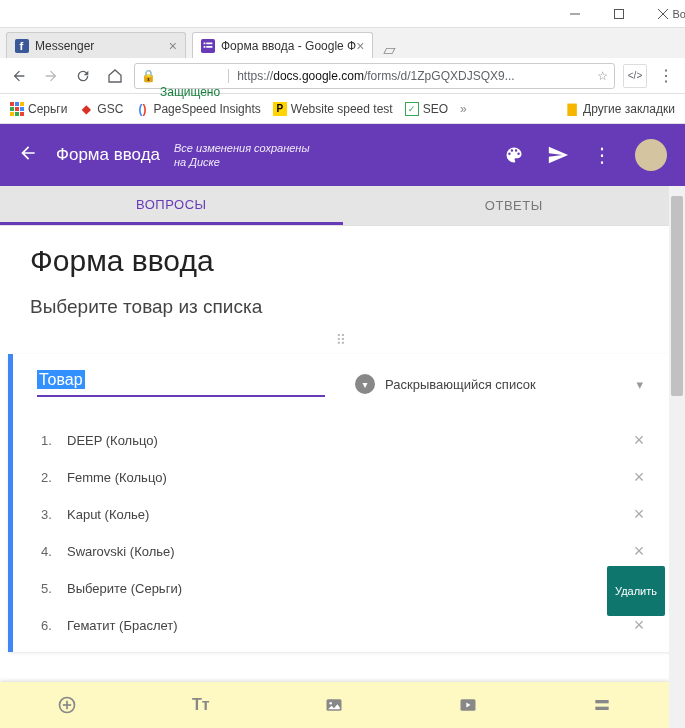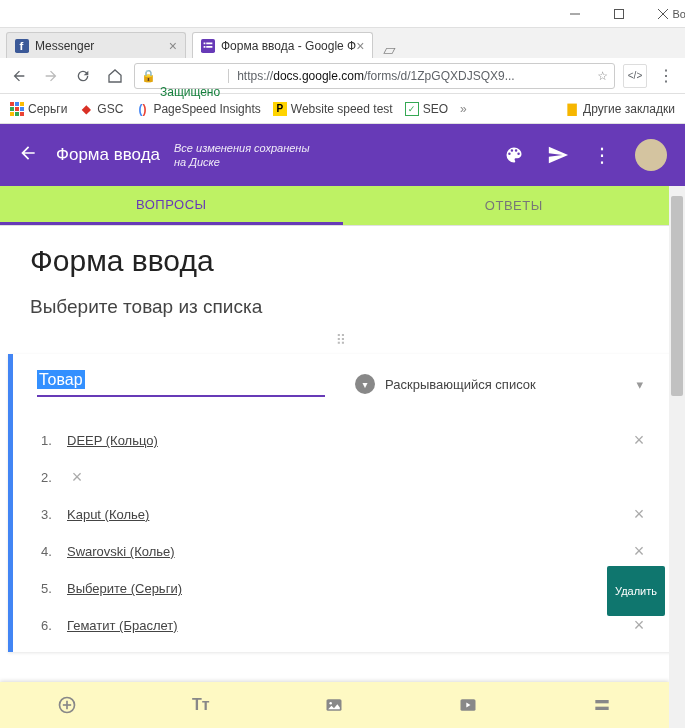--- a/index.html
+++ b/index.html
@@ -39,21 +39,21 @@
 
 .purple-hdr { height: 62px; background: #673ab7; display: flex; align-items: center; padding: 0 18px; color: #fff; gap: 14px; }
 .back-arr { width: 24px; }
 .form-title-hdr { font-size: 17px; font-weight: 500; }
 .save-status { font-size: 11px; font-style: italic; opacity: 0.9; line-height: 1.3; }
 .hdr-right { margin-left: auto; display: flex; align-items: center; gap: 22px; }
 .hdr-icon { width: 22px; height: 22px; display: flex; align-items: center; justify-content: center; }
 .avatar { width: 32px; height: 32px; border-radius: 50%; background: #d4c4a0; }
 
 
-.qa-tabs { height: 40px; background: #bef264; display: flex; border-bottom: 1px solid #e0e0e0; }
+.qa-tabs { height: 40px; background: #e5e5e5; display: flex; border-bottom: 1px solid #e0e0e0; }
 .qa-tab { flex: 1; display: flex; align-items: center; justify-content: center; font-size: 13px; color: #777; letter-spacing: 0.5px; }
 .qa-tab.active { color: #673ab7; border-bottom: 3px solid #673ab7; }
 
 
 .content { background: #fff; padding: 18px 30px 8px 30px; }
 .big-title { font-size: 30px; color: #222; margin-bottom: 18px; font-weight: 400; }
 .subtitle { font-size: 19px; color: #444; }
 
 
 .card-wrap { padding: 0 8px; position: relative; }
@@ -61,21 +61,21 @@
 .card { background: #fff; padding: 12px 24px 8px 24px; border-left: 5px solid #4285f4; box-shadow: 0 1px 3px rgba(0,0,0,0.1); }
 .card-head { display: flex; align-items: center; gap: 20px; margin-bottom: 20px; }
 .q-title { font-size: 16px; border-bottom: 2px solid #673ab7; padding-bottom: 6px; flex: 1; max-width: 300px; }
 .q-title .sel { background: #3390ff; color: #fff; padding: 1px 2px; }
 .q-type { flex: 1; display: flex; align-items: center; gap: 12px; padding: 8px 10px; border-radius: 3px; font-size: 13px; color: #444; justify-content: space-between; min-width: 220px; }
 .q-type-left { display: flex; align-items: center; gap: 10px; }
 .type-icon { width: 20px; height: 20px; border-radius: 50%; background: #888; display: flex; align-items: center; justify-content: center; color: #fff; font-size: 10px; }
 
 .opt-row { display: flex; align-items: center; padding: 8px 4px; font-size: 13px; color: #444; gap: 10px; }
 .opt-num { width: 16px; color: #666; }
-.opt-text { flex: 1; text-decoration: underline; }
+.opt-text { flex: 1; }
 .opt-x { color: #aaa; font-size: 18px; width: 20px; text-align: center; }
 
 .tooltip { position: absolute; bottom: 36px; right: 20px; background: #0f766e; color: #fff; font-size: 11px; padding: 19px 8px; border-radius: 2px; }
 
 
 .bottom-bar { position: absolute; bottom: 0; left: 0; right: 16px; height: 46px; background: #fef9c3; box-shadow: 0 -1px 4px rgba(0,0,0,0.15); display: flex; align-items: center; }
 .bb-item { flex: 1; display: flex; align-items: center; justify-content: center; color: #888; }
 
 .scrollbar { position: absolute; right: 0; top: 186px; bottom: 0; width: 16px; background: #f1f1f1; }
 .scroll-thumb { position: absolute; left: 2px; right: 2px; top: 10px; height: 200px; background: #c1c1c1; border-radius: 2px; }
@@ -253,20 +253,21 @@
       </div>
     </div>
 
     <div class="opt-row">
         <span class="opt-num">1.</span>
         <span class="opt-text">DEEP (Кольцо)</span>
         <span class="opt-x">×</span>
       </div>
     <div class="opt-row">
         <span class="opt-num">2.</span>
+        <span class="opt-text">Femme (Кольцо)</span>
         <span class="opt-x">×</span>
       </div>
     <div class="opt-row">
         <span class="opt-num">3.</span>
         <span class="opt-text">Kaput (Колье)</span>
         <span class="opt-x">×</span>
       </div>
     <div class="opt-row">
         <span class="opt-num">4.</span>
         <span class="opt-text">Swarovski (Колье)</span>

